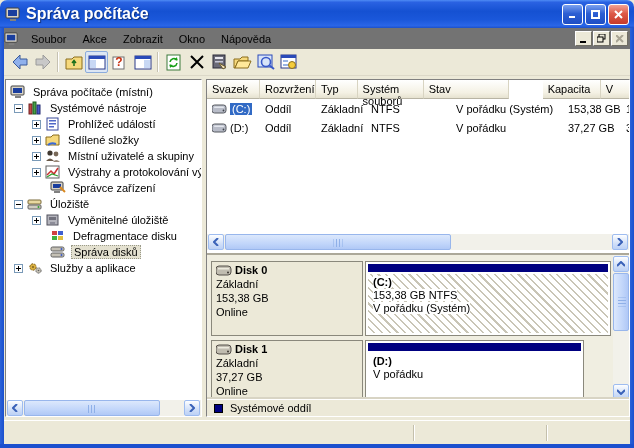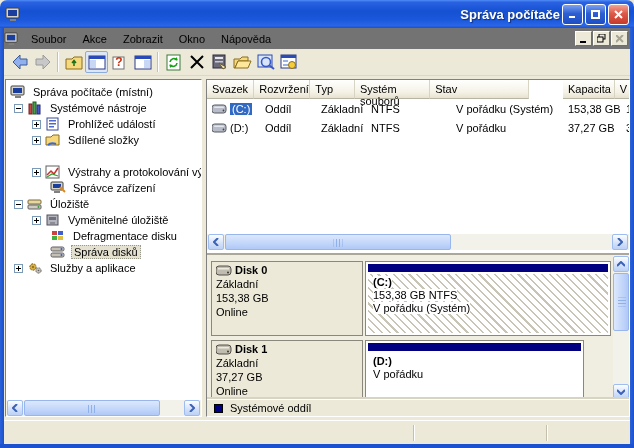--- a/index.html
+++ b/index.html
@@ -10,22 +10,22 @@
   
   .bord { position:absolute; background:linear-gradient(90deg,#2b63d9,#1b50ce); z-index:5; }
   .bl { left:0; top:28px; width:4px; height:416px; }
   .br { right:0; top:28px; width:4px; height:416px; }
   .bb { left:0; bottom:0; width:634px; height:4px; background:#1b50ce; }
 
   
   .titlebar { position:absolute; left:0; top:0; width:634px; height:28px;
     background:linear-gradient(180deg,#4f8cf5 0%,#2a62e2 8%,#1551d2 40%,#1a57da 70%,#2a66e8 92%,#1c50c8 100%);
     border-radius:7px 7px 0 0; display:flex; align-items:center; padding:0 5px; z-index:6; }
-  .title-text { color:#fff; font-weight:bold; font-size:13px; margin-left:5px;
-    text-shadow:1px 1px 1px #10307a; flex:1;text-align:right; }
+  .title-text { color:#fff; font-weight:bold; font-size:16px; margin-left:5px;
+    text-shadow:1px 1px 1px #10307a; flex:1; }
   .tbtn { width:21px; height:21px; border-radius:3px; margin-left:2px; border:1px solid #fff;
     display:flex; align-items:center; justify-content:center; color:#fff; font-size:11px; font-weight:bold; }
   .tbtn.blue { background:linear-gradient(180deg,#7ba1ef,#2d5fd3 45%,#1e4ec4); }
   .tbtn.red  { background:linear-gradient(180deg,#f2a394,#dd5948 45%,#c63b2a); }
 
   
   .menubar { position:absolute; left:4px; top:28px; width:626px; height:21px; background:#737373;
     display:flex; align-items:center; }
   .mitem { padding:2px 8px; }
   .mdibtns { margin-left:auto; display:flex; margin-right:2px; }
@@ -51,21 +51,21 @@
   .exp { width:9px; height:9px; background:#fff; border:1px solid #7a9ab8; position:relative; margin-right:4px; flex:none; }
   .exp::before { content:""; position:absolute; left:1px; top:3px; width:5px; height:1px; background:#000; }
   .exp.plus::after { content:""; position:absolute; left:3px; top:1px; width:1px; height:5px; background:#000; }
   .ti { width:17px; height:14px; margin-right:4px; flex:none; }
   .tlabel { padding:0 2px; }
   .tlabel.sel { background:#e4e1d0; border:1px dotted #9a9a8a; }
 
   
   .lheader { position:absolute; left:0; top:0; width:423px; height:19px; display:flex; }
   .hcell { height:19px; background:linear-gradient(180deg,#fff,#f4f1e4 70%,#e6e2d0);
-    border-right:1px solid #d8d4c2; border-bottom:1px solid #b8b4a4; padding:3px 2px 0 5px; }
+    border-right:1px solid #d8d4c2; border-bottom:1px solid #b8b4a4; padding:3px 16px 0 5px; }
   .lrow { position:absolute; left:0; height:19px; display:flex; align-items:center; }
   .cell { padding-left:5px; display:flex; align-items:center; overflow:hidden; white-space:nowrap; }
   .vol-sel { background:#316AC5; color:#fff; padding:0 2px; }
 
   
   .sb-btn { position:absolute; width:16px; height:16px; border-radius:2px;
     background:linear-gradient(180deg,#fdfeff,#d2e0f8 60%,#bcd1f5); border:1px solid #9ebcf0;
     display:flex; align-items:center; justify-content:center; color:#3a62b8; font-size:9px; font-weight:bold; }
   .sb-track-h { position:absolute; height:16px; background:#f2f1ea; }
   .sb-track-v { position:absolute; width:16px; background:#f2f1ea; }
@@ -291,20 +291,32 @@
     </div>
     <div class="titem" style="left:26px; top:52px;">
       <span class="exp plus"></span>
       <span class="ti">
           <svg width="16" height="14">
             <path d="M1 4 H6 L8 2 H14 V12 H1 Z" fill="#f6d97c" stroke="#8a6d1c"></path>
             <path d="M3 12 Q6 9 11 11" stroke="#3a6ad8" stroke-width="2" fill="none"></path>
           </svg>
         </span>
       <span class="tlabel">Sdílené složky</span>
+    </div>
+    <div class="titem" style="left:26px; top:68px;">
+      <span class="exp plus"></span>
+      <span class="ti">
+          <svg width="16" height="14">
+            <circle cx="5" cy="4" r="2.6" fill="#403830"></circle>
+            <path d="M1 12 Q5 7 9 12 Z" fill="#685848"></path>
+            <circle cx="11" cy="5" r="2.4" fill="#786858"></circle>
+            <path d="M8 13 Q11 9 15 13 Z" fill="#988878"></path>
+          </svg>
+        </span>
+      <span class="tlabel">Místní uživatelé a skupiny</span>
     </div>
     <div class="titem" style="left:26px; top:84px;">
       <span class="exp plus"></span>
       <span class="ti">
           <svg width="16" height="14">
             <rect x="1" y="1" width="13" height="12" fill="#fff" stroke="#606060"></rect>
             <path d="M2 10 L6 6 L9 9 L13 3" stroke="#c83030" stroke-width="1.5" fill="none"></path>
             <path d="M2 12 L7 9 L13 11" stroke="#30a030" stroke-width="1.2" fill="none"></path>
           </svg>
         </span>

